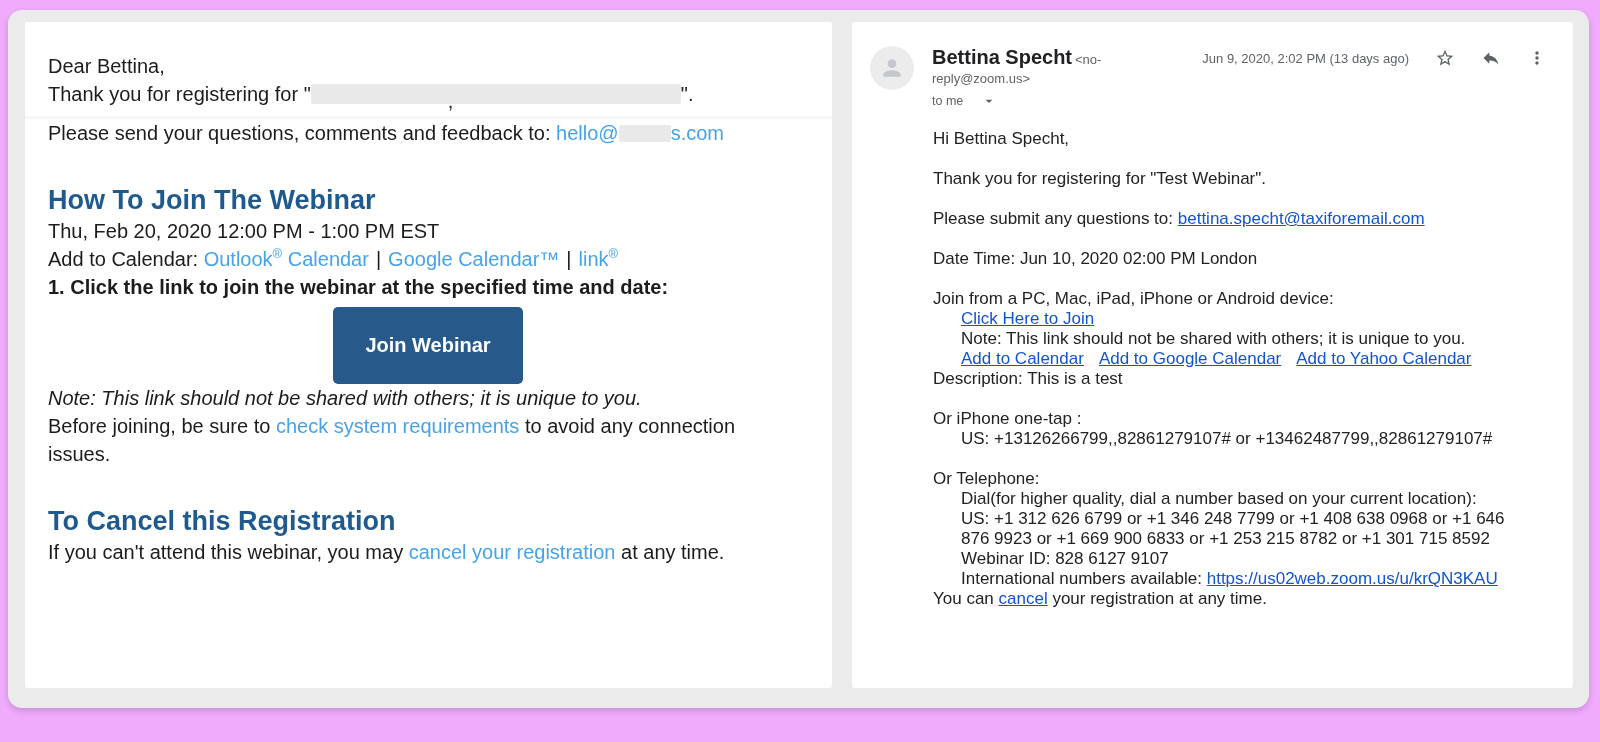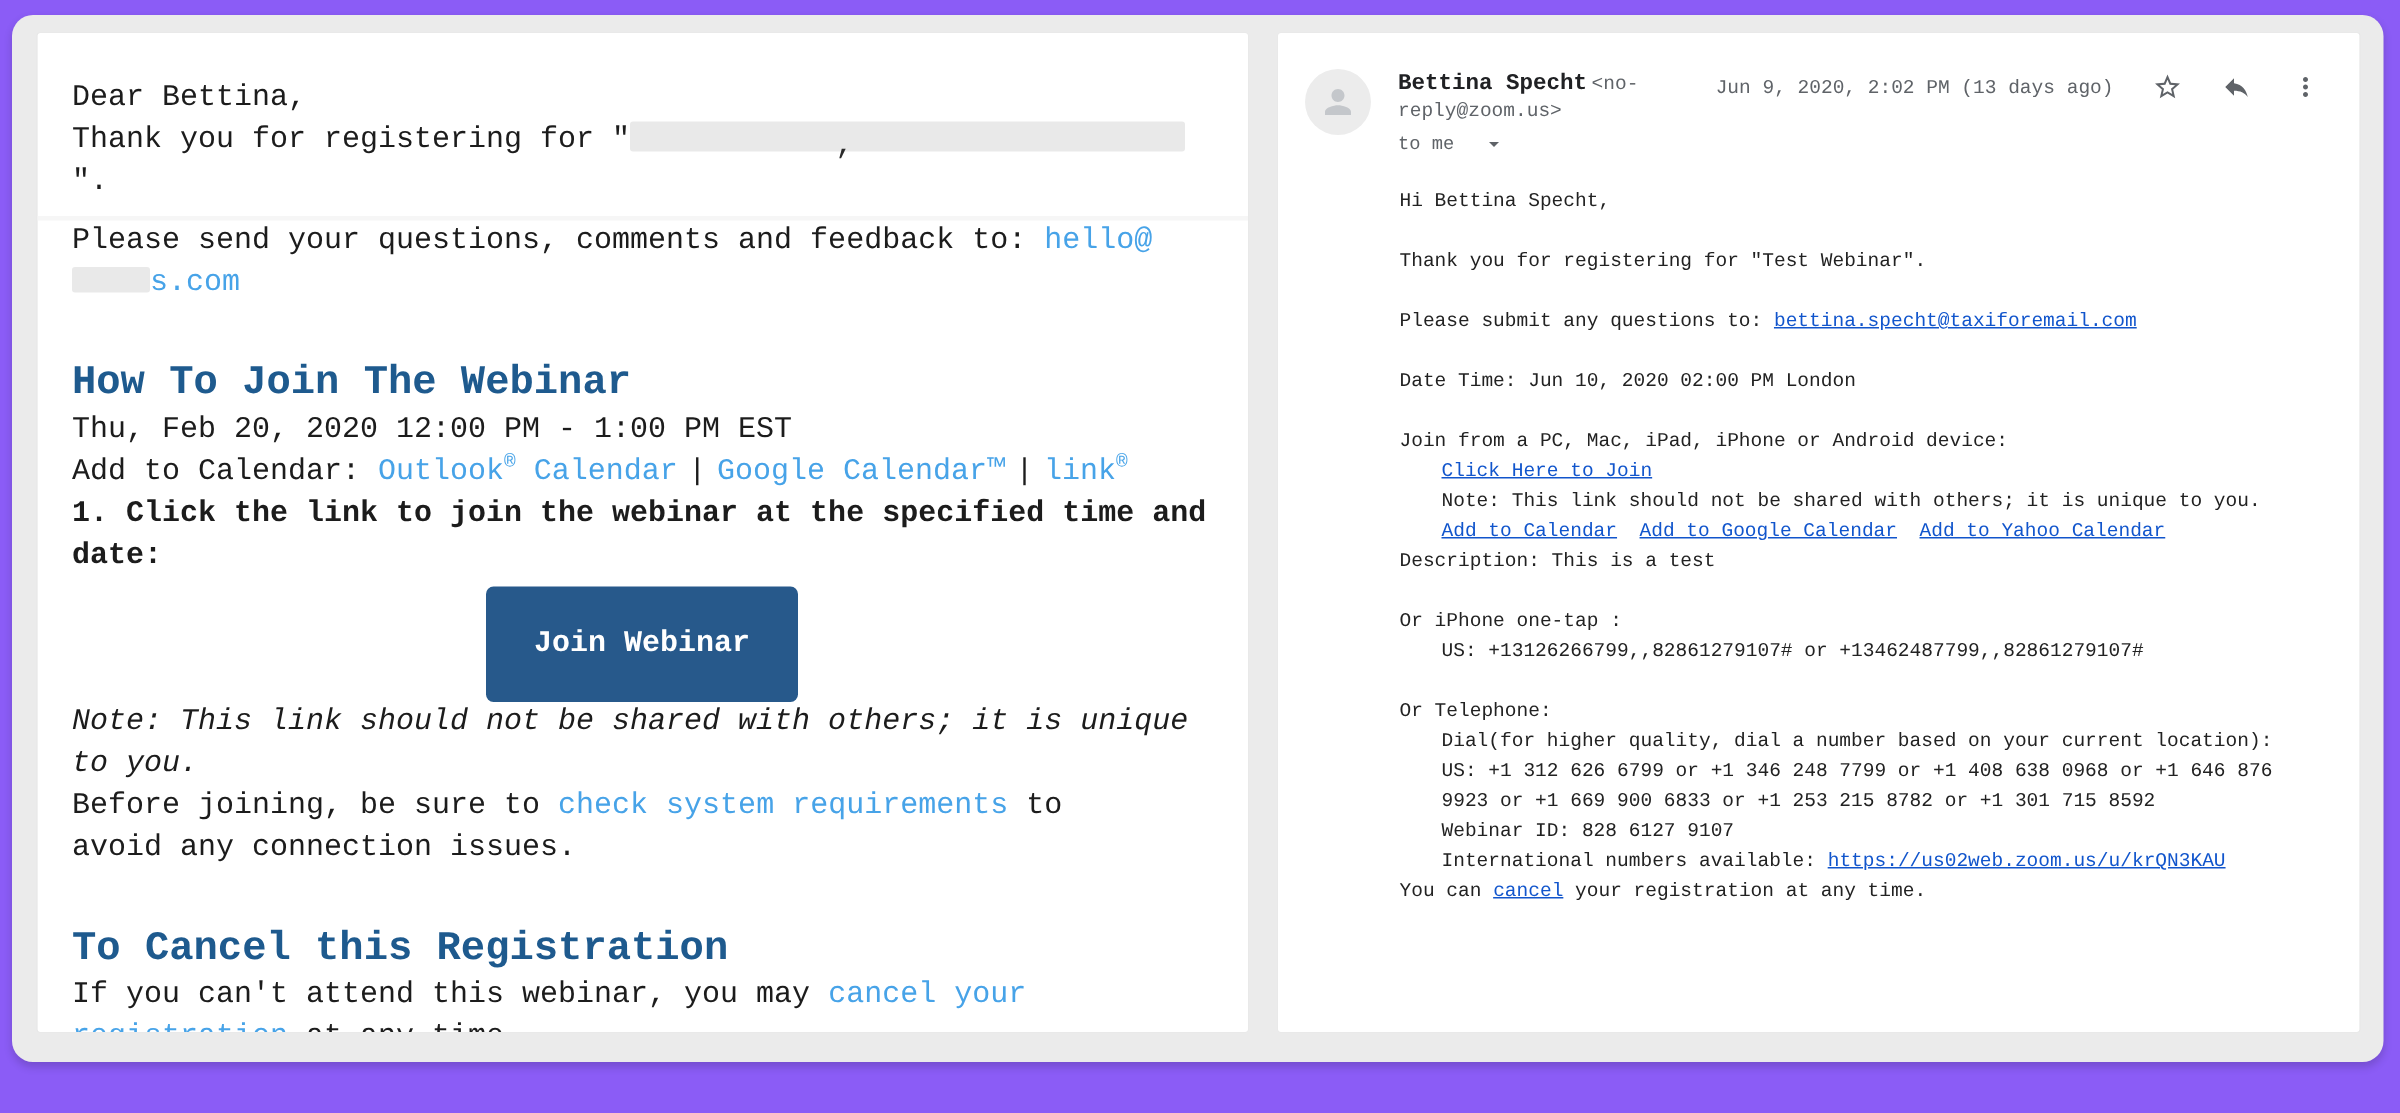--- a/index.html
+++ b/index.html
@@ -1,16 +1,16 @@
 <!DOCTYPE html>
 <html><head>
 <meta charset="utf-8">
 <style>
   html,body{margin:0;padding:0;background:#ffffff;font-family:"Liberation Sans","DejaVu Sans",sans-serif;}
-  .page{position:relative;width:1600px;height:742px;background:#8b5cf6;overflow:hidden;font-family:Liberation Mono, monospace;}
+  .page{position:relative;width:1600px;height:742px;background:#f0abfc;overflow:hidden;}
   .frame{position:absolute;left:8px;top:10px;width:1581px;height:698px;background:#ebebeb;border-radius:14px;box-shadow:0 3px 6px rgba(0,0,0,.16);}
   .card{position:absolute;top:12px;background:#ffffff;border-radius:2px;box-sizing:border-box;box-shadow:0 0 1px rgba(0,0,0,.05);}
   .card-left{left:17px;width:807px;height:666px;padding:30px 24px 0 23px;overflow:hidden;}
   .card-right{left:844px;width:721px;height:666px;overflow:hidden;}
 
   
   .le p{margin:0;font-size:20px;line-height:28px;color:#1c1c1c;}
   .le a{color:#47a3e8;text-decoration:none;cursor:pointer;}
   .le sup{font-size:13px;line-height:0;}
   .le-thanks{margin-top:10px;}
@@ -28,28 +28,28 @@
   .le-h2{margin-top:36px;}
   .le-cancel{margin-top:14px;}
   .redact-title{display:inline-block;width:370px;height:20px;background:#e9e9e9;border-radius:2px;vertical-align:-3px;position:relative;}
   .redact-title .artifact{position:absolute;left:37%;bottom:-7px;color:#2a2a2a;font-size:20px;line-height:1;font-style:normal;}
   .redact-email{display:inline-block;width:52px;height:17px;background:#e9e9e9;border-radius:2px;vertical-align:-2px;}
 
   
   .g-header{display:flex;align-items:flex-start;padding:24px 26px 0 18px;}
   .g-avatar{width:44px;height:44px;border-radius:50%;background:#ececec;display:flex;align-items:center;justify-content:center;flex:none;}
   .g-sender{margin-left:18px;flex:1;min-width:0;}
-  .g-name{font-size:15px;font-weight:bold;color:#202124;}
+  .g-name{font-size:20px;font-weight:bold;color:#202124;}
   .g-addr{font-size:13px;color:#5f6368;margin-left:3px;}
   .g-to{font-size:12.5px;color:#5f6368;margin-top:6px;display:flex;align-items:center;gap:18px;cursor:pointer;width:max-content;}
   .g-meta{display:flex;align-items:center;gap:26px;flex:none;padding-top:2px;margin-left:44px;}
   .g-date{font-size:13px;color:#5f6368;white-space:nowrap;}
   .g-iconbtn{width:20px;height:20px;cursor:pointer;display:inline-flex;}
   .g-iconbtn svg{width:20px;height:20px;fill:#5f6368;}
-  .g-body{padding:20px 40px 0 81px;font-size:13px;color:#222222;}
+  .g-body{padding:20px 40px 0 81px;font-size:17px;color:#222222;}
   .g-body p{margin:0;line-height:20px;max-width:606px;}
   .g-body .gap{margin-top:20px;}
   .g-body .ind{padding-left:28px;}
   .g-body p.us-numbers{max-width:572px;}
   .g-body a{color:#1155cc;text-decoration:underline;cursor:pointer;}
   .cal-links a{margin-right:15px;}
   .cal-links a:last-child{margin-right:0;}
   .g-cancel{margin-top:56px;}
 </style>
 </head>

